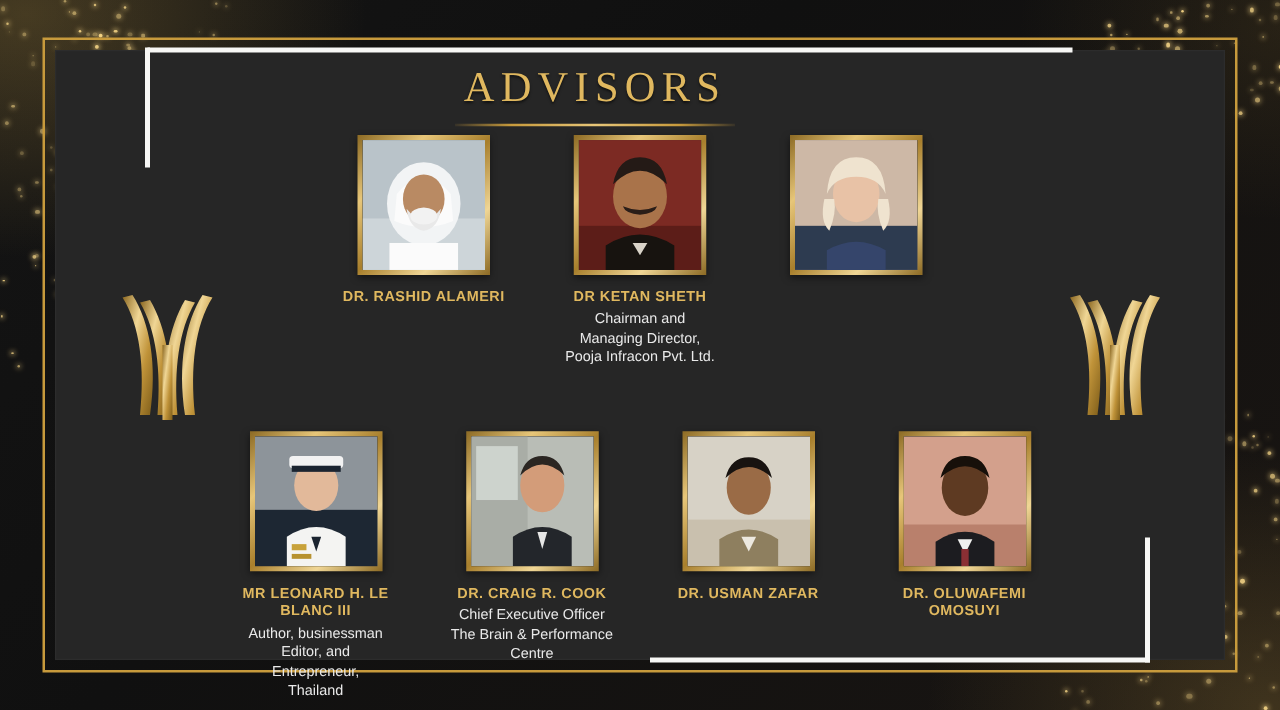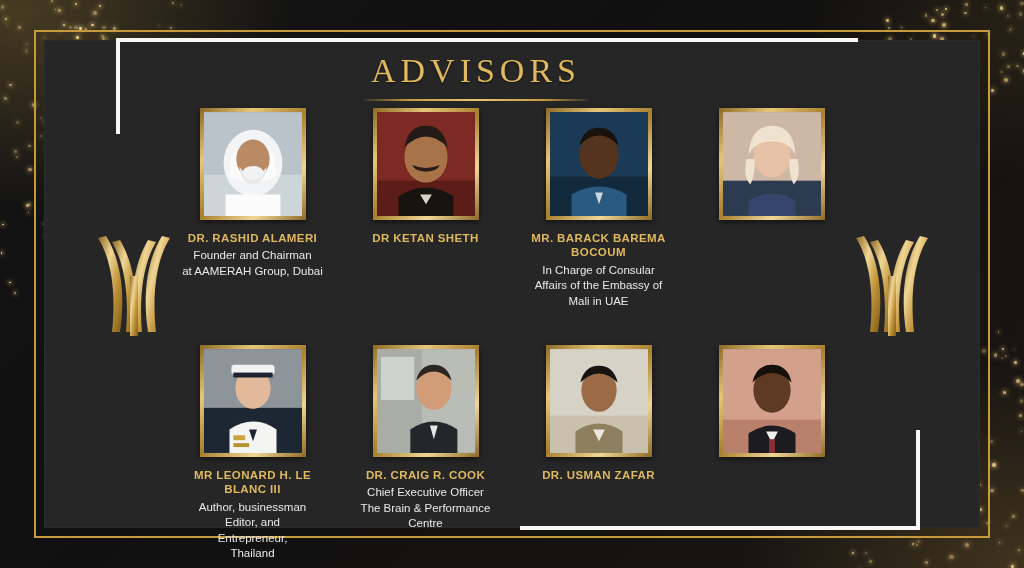--- a/index.html
+++ b/index.html
@@ -441,56 +441,40 @@
             <ellipse cx="50" cy="52" rx="30" ry="34" fill="#f2f4f5"></ellipse>
             <path d="M28 44 q22 -26 44 0 l2 22 q-24 10 -48 0 Z" fill="#fbfbfb"></path>
             <ellipse cx="50" cy="48" rx="17" ry="20" fill="#b98a63"></ellipse>
             <path d="M36 56 q14 18 28 0 q-2 16 -14 18 q-12 -2 -14 -18 Z" fill="#e9e9e9"></path>
             <ellipse cx="50" cy="62" rx="11" ry="7" fill="#f2f2f2"></ellipse>
             <rect x="22" y="84" width="56" height="22" fill="#fbfbfb"></rect>
           </svg>
         </div>
       </div>
       <div class="name">DR. RASHID ALAMERI</div>
-      <div class="role">Founder and Chairman<br>at AAMERAH Group, Dubai</div>
     </div>
 
     <div class="card">
       <div class="photo-frame">
         <div class="photo">
           <svg viewBox="0 0 100 106" xmlns="http://www.w3.org/2000/svg">
             <rect width="100" height="106" fill="#7c2a23"></rect>
             <rect y="70" width="100" height="36" fill="#5c1d18"></rect>
             <ellipse cx="50" cy="46" rx="22" ry="26" fill="#a9734a"></ellipse>
             <path d="M28 36 q22 -22 44 0 q-4 -22 -22 -22 q-18 0 -22 22 Z" fill="#241a16"></path>
             <path d="M36 54 q14 6 28 0 q-2 6 -14 7 q-12 -1 -14 -7 Z" fill="#2a1d18"></path>
             <path d="M22 86 q28 -18 56 0 l0 20 l-56 0 Z" fill="#17130f"></path>
             <path d="M44 84 l6 10 l6 -10 z" fill="#d9d3c8"></path>
           </svg>
         </div>
       </div>
       <div class="name">DR KETAN SHETH</div>
-    </div>
-
-    <div class="card">
-      <div class="photo-frame">
-        <div class="photo">
-          <svg viewBox="0 0 100 106" xmlns="http://www.w3.org/2000/svg">
-            <rect width="100" height="106" fill="#1b3a55"></rect>
-            <rect y="66" width="100" height="40" fill="#12293c"></rect>
-            <ellipse cx="50" cy="44" rx="20" ry="24" fill="#54331f"></ellipse>
-            <path d="M30 34 q20 -20 40 0 q-4 -18 -20 -18 q-16 0 -20 18 Z" fill="#1a120c"></path>
-            <path d="M22 84 q28 -16 56 0 l0 22 l-56 0 Z" fill="#2a5a80"></path>
-            <path d="M46 82 l4 12 l4 -12 z" fill="#cfd8de"></path>
-          </svg>
-        </div>
-      </div>
-      <div class="name">MR. BARACK BAREMA BOCOUM</div>
-      <div class="role">In Charge of Consular<br>Affairs of the Embassy of<br>Mali in UAE</div>
-    </div>
+      <div class="role">Chairman and<br>Managing Director,<br>Pooja Infracon Pvt. Ltd.</div>
+    </div>
+
 
     <div class="card">
       <div class="photo-frame">
         <div class="photo">
           <svg viewBox="0 0 100 106" xmlns="http://www.w3.org/2000/svg">
             <rect width="100" height="106" fill="#cdb8a6"></rect>
             <rect y="70" width="100" height="36" fill="#2d3b50"></rect>
             <ellipse cx="50" cy="44" rx="19" ry="23" fill="#e8c2a6"></ellipse>
             <path d="M26 44 q2 -30 24 -30 q22 0 24 30 q-6 -14 -24 -14 q-18 0 -24 14 Z" fill="#efe3cf"></path>
             <path d="M24 48 q-4 18 4 26 q6 -14 4 -26 Z" fill="#efe3cf"></path>
@@ -566,17 +550,18 @@
             <rect width="100" height="106" fill="#d3a08c"></rect>
             <rect y="72" width="100" height="34" fill="#b9806c"></rect>
             <ellipse cx="50" cy="42" rx="19" ry="23" fill="#5e3a22"></ellipse>
             <path d="M30 34 q20 -19 40 0 q-4 -18 -20 -18 q-16 0 -20 18 Z" fill="#17100a"></path>
             <path d="M26 86 q24 -16 48 0 l0 20 l-48 0 Z" fill="#1c1c20"></path>
             <path d="M44 84 l6 12 l6 -12 z" fill="#f0f0ee"></path>
             <rect x="47" y="92" width="6" height="14" fill="#8a2f34"></rect>
           </svg>
         </div>
       </div>
+      <div class="name">DR. OLUWAFEMI OMOSUYI</div>
     </div>
 
   </div>
 
 </div>
 
 </body></html>

